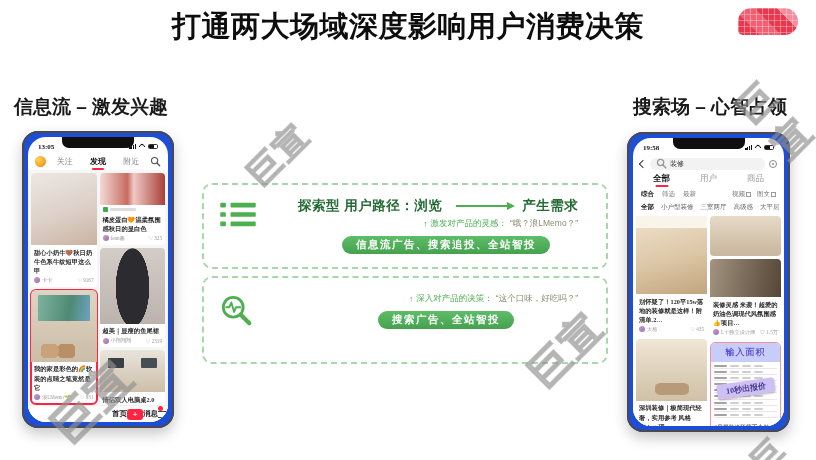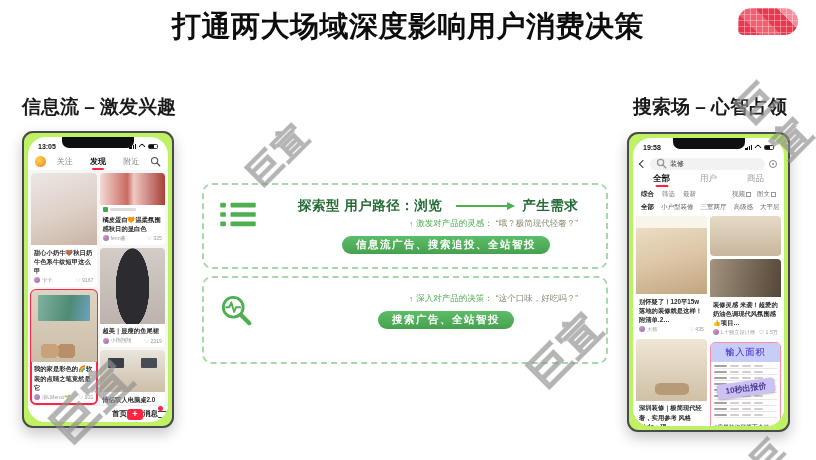--- a/index.html
+++ b/index.html
@@ -12,21 +12,21 @@
            font-size:29px; font-weight:800; color:#0d0d0d; letter-spacing:.5px; }
   .logo { position:absolute; top:8px; right:18px; width:60px; height:27px;
           border-radius:14px 14px 14px 5px;
           background-image:
             linear-gradient(90deg, rgba(255,255,255,.35) 1px, transparent 1px),
             linear-gradient(rgba(255,255,255,.30) 1px, transparent 1px),
             linear-gradient(45deg,#e63950 25%, #ef6073 25% 50%, #e63950 50% 75%, #f58b9b 75%);
           background-size:6px 6px, 6px 6px, 100% 100%; }
 
   .side-label { position:absolute; top:94px; font-size:19px; font-weight:700; color:#1a1a1a; }
-  .side-label.l { left:14px; width:170px; text-align:center; }
+  .side-label.l { left:14px; width:170px; text-align:left; }
   .side-label.r { left:620px; width:180px; text-align:center; }
 
   
   .wm { position:absolute; font-weight:900; transform:rotate(-45deg);
         color:rgba(158,158,158,.28); -webkit-text-stroke:1.5px rgba(140,140,140,.55);
         letter-spacing:3px; z-index:60; pointer-events:none; }
 
   
   .flow-box { position:absolute; left:202px; width:406px; border:2px dashed #a7d8ab;
               border-radius:10px; background:#fff; display:flex; align-items:flex-start;
@@ -42,22 +42,22 @@
       border-left:8px solid #4caf50; border-top:4.5px solid transparent; border-bottom:4.5px solid transparent; }
   .flow-sub { align-self:flex-end; margin:3px 20px 0 0; font-size:8.5px; color:#4caf50;
               display:flex; align-items:center; gap:3px; white-space:nowrap; }
   .sub-up { font-weight:800; }
   .sub-quote { color:#8b8b74; }
   .pill { align-self:center; margin-top:6px; background:linear-gradient(180deg,#5ebd68,#45a14e);
           color:#fff; font-size:10.5px; font-weight:700; padding:2px 14px; border-radius:999px;
           letter-spacing:1.5px; white-space:nowrap; }
 
   
-  .phone { position:absolute; background:#bef264; border-radius:11px; padding:6px;
-           box-shadow:0 6px 14px rgba(0,0,0,.22), inset 0 0 0 2px #4a4a4e; }
+  .phone { position:absolute; background:#1d4ed8; border-radius:16px; padding:6px;
+           box-shadow:0 6px 14px rgba(0,0,0,.22), inset 0 0 0 2px #4a4a4e;font-family:Liberation Serif, serif; }
   #phone-left  { left:22px;  top:131px; width:152px; height:297px; }
   #phone-right { left:627px; top:132px; width:163px; height:300px; }
   .screen { width:100%; height:100%; background:#fff; border-radius:18px; overflow:hidden; position:relative; }
   .notch { position:absolute; top:0; left:50%; transform:translateX(-50%);
            width:72px; height:11px; background:#0f0f10; border-radius:0 0 7px 7px; z-index:6; }
   .status { display:flex; justify-content:space-between; align-items:center;
             padding:4px 10px 0; font-size:7px; font-weight:700; color:#111; height:15px; }
   .sicons { display:flex; gap:3px; align-items:center; }
   .sbars { display:flex; align-items:flex-end; gap:.5px; }
   .sbars i { display:block; width:1.3px; background:#111; }
@@ -194,21 +194,21 @@
     </div>
     <div class="flow-content">
       <div class="flow-line1">
         <span class="path-title">探索型 用户路径：浏览</span>
         <span class="arrow-line"></span>
         <span class="path-result">产生需求</span>
       </div>
       <div class="flow-sub">
         <span class="sub-up">↑</span>
         <span>激发对产品的灵感：</span>
-        <span class="sub-quote">“哦？极简现代轻奢？”</span>
+        <span class="sub-quote">“哦？浪LMemo？”</span>
       </div>
       <div class="pill">信息流广告、搜索追投、全站智投</div>
     </div>
   </div>
 
   <div class="flow-box" id="flow2">
     <div class="flow-icon">
       <svg viewBox="0 0 36 36" width="34" height="34">
         <circle cx="14" cy="14" r="10.5" fill="none" stroke="#4caf50" stroke-width="3"></circle>
         <path d="M6.5 14 h3.5 l2-5 3 10 2-5 h4.5" fill="none" stroke="#4caf50" stroke-width="2" stroke-linejoin="round" stroke-linecap="round"></path>

